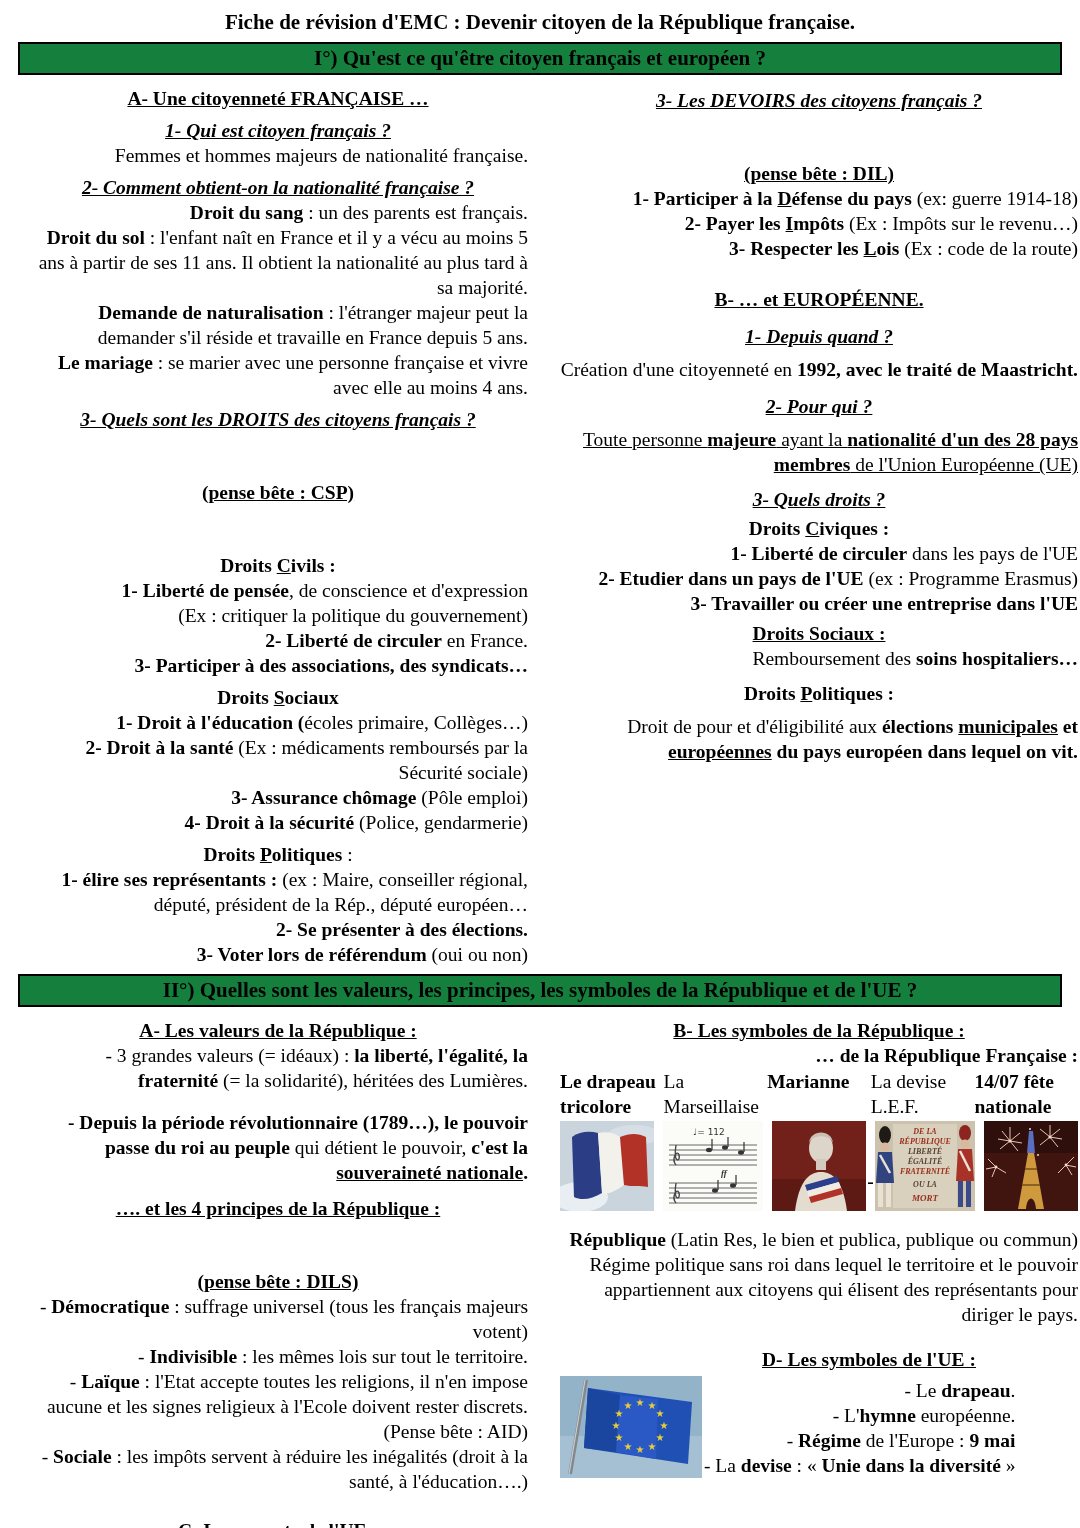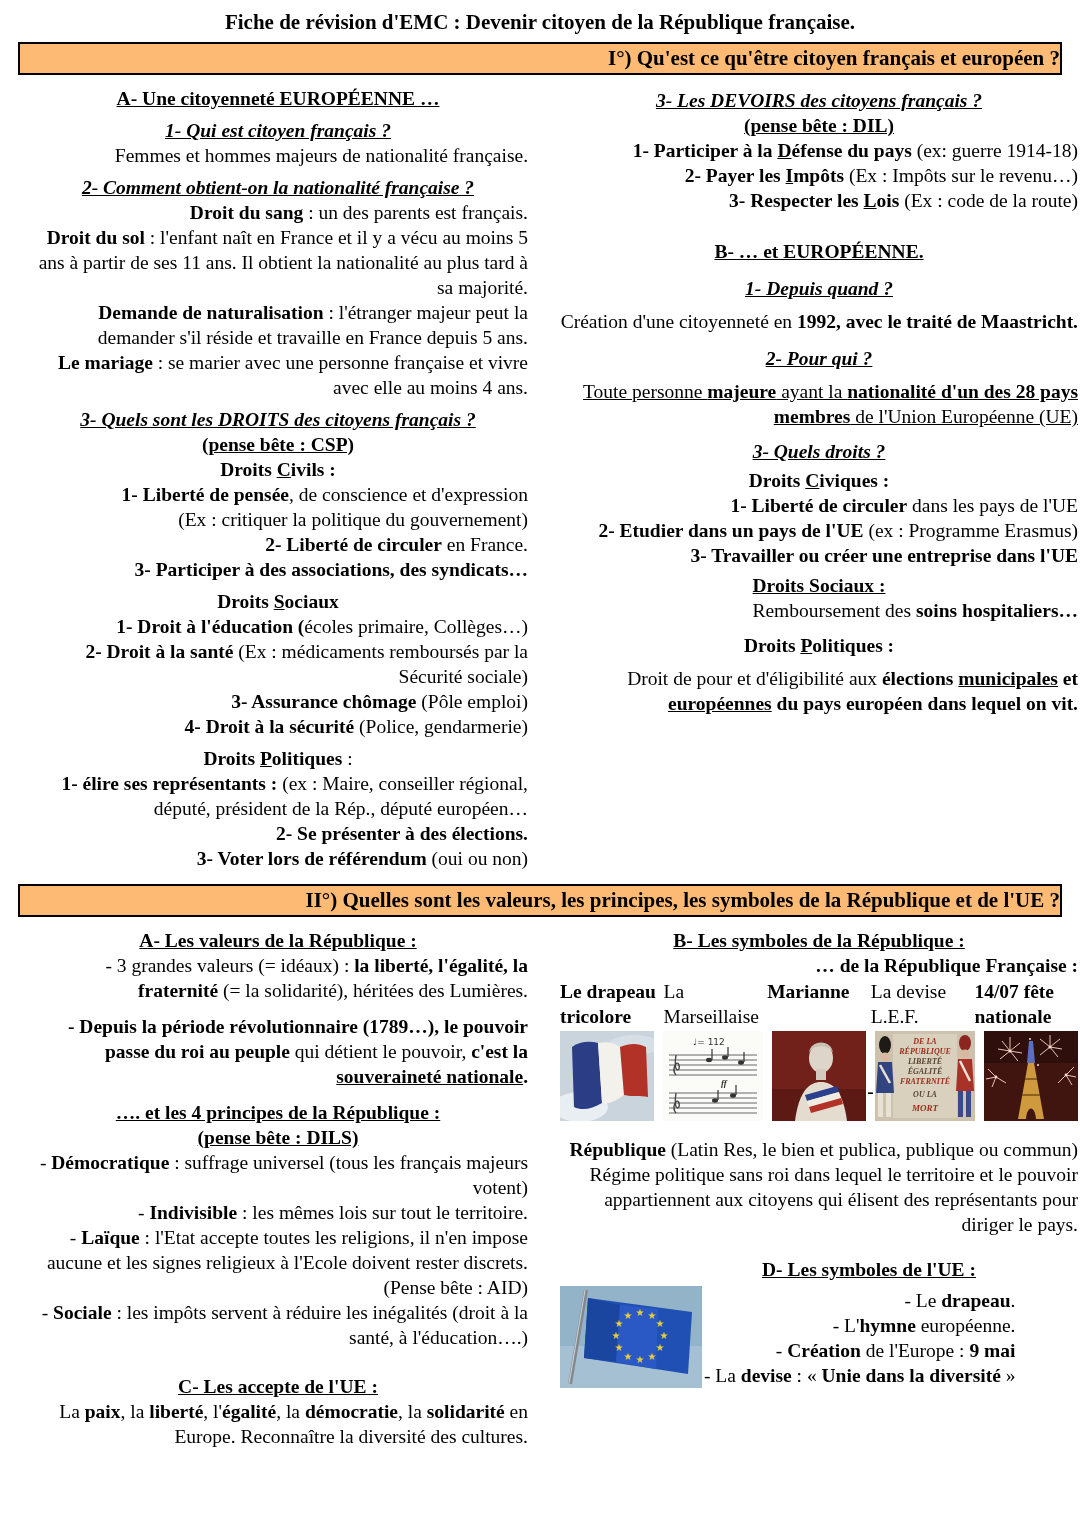--- a/index.html
+++ b/index.html
@@ -12,33 +12,33 @@
     overflow:hidden;
     border-radius:7px;
   }
   .page-title{
     text-align:center;font-weight:bold;font-size:21px;
     padding-top:10px;
   }
   .banner{
     border:2px solid #000;
     margin:7px 18px 4px 18px;
-    text-align:right;font-weight:bold;font-size:21px;
+    text-align:center;font-weight:bold;font-size:21px;
     padding:2px 0;
-    background:#fdba74;
+    background:#15803d;
   }
   .cols{display:flex;align-items:flex-start;}
   .cols-1{min-height:798px;}
   .col{box-sizing:border-box;}
   .col-left{width:50%;padding:2px 12px 0 28px;}
   .col-right{width:50%;padding:2px 2px 0 20px;}
   .blk{margin:0;}
   .blk-section{text-align:center;margin-top:5px;}
   .blk-question{text-align:center;margin-top:7px;}
-  .blk-center{text-align:center;}
+  .blk-center{text-align:center;margin-top:48px;}
   .blk-para{text-align:right;}
   .seg-b{font-weight:bold;}
   .seg-u{text-decoration:underline;}
   .seg-i{font-style:italic;}
   
   .captions{display:flex;margin-top:1px;}
   .cap{flex:1;padding-right:4px;}
   .symbols-row{display:flex;justify-content:space-between;margin-top:2px;position:relative;height:92px;}
   .symbols-row svg{flex:none;display:block;}
   .img-dash{position:absolute;left:59.3%;top:48px;font-weight:bold;}
@@ -54,21 +54,21 @@
 <body>
 
 <div class="page">
 
   <div class="page-title">Fiche de révision d'EMC : Devenir citoyen de la République française.</div>
 
   <div class="banner">I°) Qu'est ce qu'être citoyen français et européen ?</div>
 
   <div class="cols cols-1">
     <div class="col col-left">
-        <div class="blk blk-section"><span class="seg-b seg-u">A- Une citoyenneté EUROPÉENNE …</span></div>
+        <div class="blk blk-section"><span class="seg-b seg-u">A- Une citoyenneté FRANÇAISE …</span></div>
         <div class="blk blk-question"><span class="seg-b seg-u seg-i">1- Qui est citoyen français ?</span></div>
         <div class="blk blk-para"><span>Femmes et hommes majeurs de nationalité française.</span></div>
         <div class="blk blk-question"><span class="seg-b seg-u seg-i">2- Comment obtient-on la nationalité française ?</span></div>
         <div class="blk blk-para"><span class="seg-b">Droit du sang</span><span> : un des parents est français.</span></div>
         <div class="blk blk-para"><span class="seg-b">Droit du sol</span><span> : l'enfant naît en France et il y a vécu au moins 5 ans à partir de ses 11 ans. Il obtient la nationalité au plus tard à sa majorité.</span></div>
         <div class="blk blk-para"><span class="seg-b">Demande de naturalisation</span><span> : l'étranger majeur peut la demander s'il réside et travaille en France depuis 5 ans.</span></div>
         <div class="blk blk-para"><span class="seg-b">Le mariage</span><span> : se marier avec une personne française et vivre avec elle au moins 4 ans.</span></div>
         <div class="blk blk-question"><span class="seg-b seg-u seg-i">3- Quels sont les DROITS des citoyens français ?</span></div>
         <div class="blk blk-center"><span class="seg-b seg-u">(pense bête : CSP)</span></div>
         <div class="blk blk-center"><span class="seg-b">Droits </span><span class="seg-b seg-u">C</span><span class="seg-b">ivils :</span></div>
@@ -108,21 +108,21 @@
         <div class="blk blk-para" style="margin-top: 8px;"><span>Droit de pour et d'éligibilité aux </span><span class="seg-b">élections </span><span class="seg-b seg-u">municipales</span><span class="seg-b"> et </span><span class="seg-b seg-u">européennes</span><span class="seg-b"> du pays européen dans lequel on vit.</span></div>
       </div>
   </div>
 
   <div class="banner">II°) Quelles sont les valeurs, les principes, les symboles de la République et de l'UE ?</div>
 
   <div class="cols">
     <div class="col col-left">
         <div class="blk blk-section"><span class="seg-b seg-u">A- Les valeurs de la République :</span></div>
         <div class="blk blk-para"><span>- 3 grandes valeurs (= idéaux) : </span><span class="seg-b">la liberté, l'égalité, la fraternité</span><span> (= la solidarité), héritées des Lumières.</span></div>
-        <div class="blk blk-para" style="margin-top: 11px;"><span class="seg-b">- Depuis la période révolutionnaire (1789…), le pouvoir passe du roi au peuple</span><span> qui détient le pouvoir, </span><span class="seg-b">c'est la </span><span class="seg-b seg-u">souveraineté nationale</span><span class="seg-b">.</span></div>
+        <div class="blk blk-para" style="margin-top: 17px;"><span class="seg-b">- Depuis la période révolutionnaire (1789…), le pouvoir passe du roi au peuple</span><span> qui détient le pouvoir, </span><span class="seg-b">c'est la </span><span class="seg-b seg-u">souveraineté nationale</span><span class="seg-b">.</span></div>
         <div class="blk blk-section" style="margin-top: 11px;"><span class="seg-b seg-u">…. et les 4 principes de la République :</span></div>
         <div class="blk blk-center"><span class="seg-b seg-u">(pense bête : DILS)</span></div>
         <div class="blk blk-para"><span>- </span><span class="seg-b">Démocratique</span><span> : suffrage universel (tous les français majeurs votent)</span></div>
         <div class="blk blk-para"><span>- </span><span class="seg-b">Indivisible</span><span> : les mêmes lois sur tout le territoire.</span></div>
         <div class="blk blk-para"><span>- </span><span class="seg-b">Laïque</span><span> : l'Etat accepte toutes les religions, il n'en impose aucune et les signes religieux à l'Ecole doivent rester discrets. (Pense bête : AID)</span></div>
         <div class="blk blk-para"><span>- </span><span class="seg-b">Sociale</span><span> : les impôts servent à réduire les inégalités (droit à la santé, à l'éducation….)</span></div>
         <div class="blk blk-section" style="margin-top: 24px;"><span class="seg-b seg-u">C- Les accepte de l'UE :</span></div>
         <div class="blk blk-para"><span>La </span><span class="seg-b">paix</span><span>, la </span><span class="seg-b">liberté</span><span>, l'</span><span class="seg-b">égalité</span><span>, la </span><span class="seg-b">démocratie</span><span>, la </span><span class="seg-b">solidarité</span><span> en Europe. Reconnaître la diversité des cultures.</span></div>
       </div>
 
@@ -300,21 +300,21 @@
               <text x="59" y="41">★</text>
               <text x="68" y="33">★</text>
             <text x="80" y="30">★</text>
               <text x="92" y="33">★</text>
               <text x="100" y="41">★</text>
           </g>
         </svg>
         <div class="ue-list">
           <div class="blk blk-para"><span>- Le </span><span class="seg-b">drapeau</span><span>.</span></div>
           <div class="blk blk-para"><span>- L'</span><span class="seg-b">hymne</span><span> européenne.</span></div>
-          <div class="blk blk-para"><span>- </span><span class="seg-b">Création</span><span> de l'Europe : </span><span class="seg-b">9 mai</span></div>
+          <div class="blk blk-para"><span>- </span><span class="seg-b">Régime</span><span> de l'Europe : </span><span class="seg-b">9 mai</span></div>
           <div class="blk blk-para"><span>- La </span><span class="seg-b">devise</span><span> : « </span><span class="seg-b">Unie dans la diversité</span><span> »</span></div>
         </div>
       </div>
 
     </div>
   </div>
 
 </div>
 
 </body></html>

